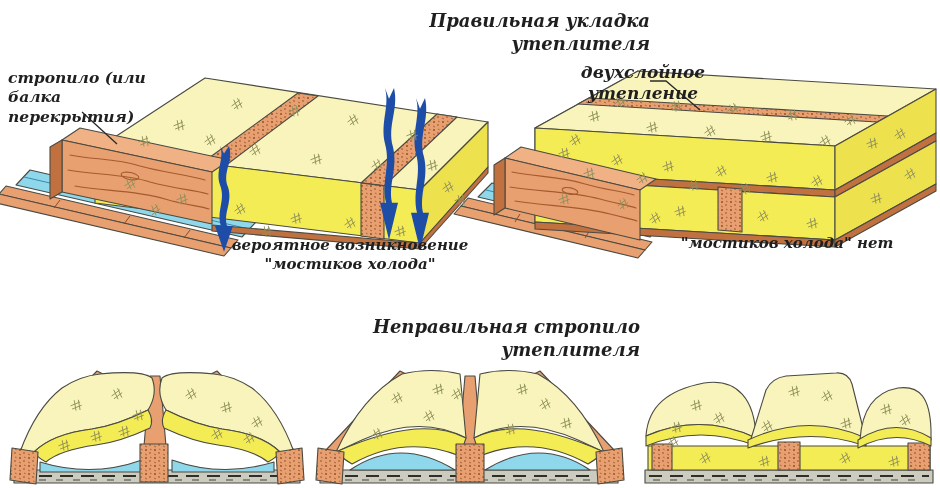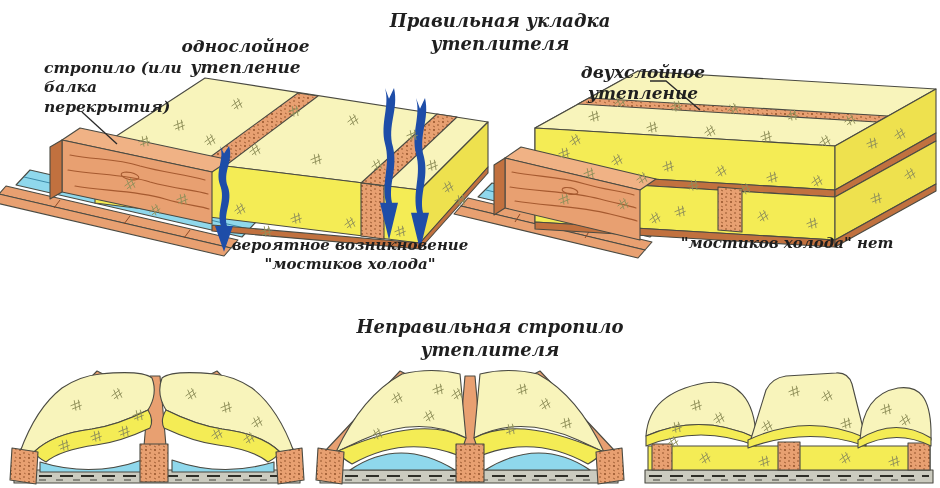--- a/index.html
+++ b/index.html
@@ -1,20 +1,20 @@
 <!DOCTYPE html>
 <html><head>
 <meta charset="utf-8">
 <style>
   html,body{margin:0;padding:0;background:#fff;}
   .stage{position:relative;width:940px;height:488px;background:var(--c-bg,#ffffff);overflow:hidden;
          font-family:"DejaVu Serif","Liberation Serif",serif;color:var(--c-text,#222);}
   .stage svg{position:absolute;left:0;top:0;}
   .lbl{position:absolute;font-style:italic;font-weight:bold;line-height:1.25;}
-  .t-main{font-size:18px;text-align:center;}
+  .t-main{font-size:18px;text-align:right;}
   .t-sub{font-size:17px;text-align:center;}
   .t-ann{font-size:15.5px;}
   .t-note{font-size:15px;text-align:center;}
   
   .ln{stroke:var(--c-out,#4a4a42);stroke-width:1.1;stroke-linejoin:round;stroke-linecap:round;}
   .f-top{fill:var(--c-top,#f8f4bb);}
   .f-front{fill:var(--c-front,#f4ec55);}
   .f-end{fill:var(--c-end,#eee14e);}
   .f-mid{fill:#f0e87a;}
   .f-wood{fill:var(--c-wood,#e8a071);}
@@ -258,20 +258,19 @@
         <use href="#hash" transform="translate(842,420) rotate(7)"></use>
         <use href="#hash" transform="translate(700,456) rotate(-8)"></use>
         <use href="#hash" transform="translate(760,458) rotate(7)"></use>
         <use href="#hash" transform="translate(840,456) rotate(-8)"></use>
         <use href="#hash" transform="translate(890,458) rotate(7)"></use>
         <use href="#hash" transform="translate(668,440) rotate(-8)"></use>
       </g>
 </svg>
 
 <div class="lbl t-main" style="left:350px;top:10px;width:300px;">Правильная укладка утеплителя</div>
-<div class="lbl t-sub" style="left:138px;top:36px;width:215px;">однослойное утепление</div>
 <div class="lbl t-sub" style="left:533px;top:52px;width:220px;margin-top:10px;">двухслойное утепление</div>
-<div class="lbl t-ann" style="left:8px;top:58px;width:152px;margin-left:36px;">стропило (или балка перекрытия)</div>
+<div class="lbl t-ann" style="left:8px;top:68px;width:152px;">стропило (или балка перекрытия)</div>
 <div class="lbl t-note" style="left:215px;top:236px;width:270px;">вероятное возникновение "мостиков холода"</div>
 <div class="lbl t-note" style="left:672px;top:234px;width:230px;">"мостиков холода" нет</div>
 <div class="lbl t-main" style="left:340px;top:316px;width:300px;">Неправильная стропило утеплителя</div>
 
 </div>
 
 </body></html>

